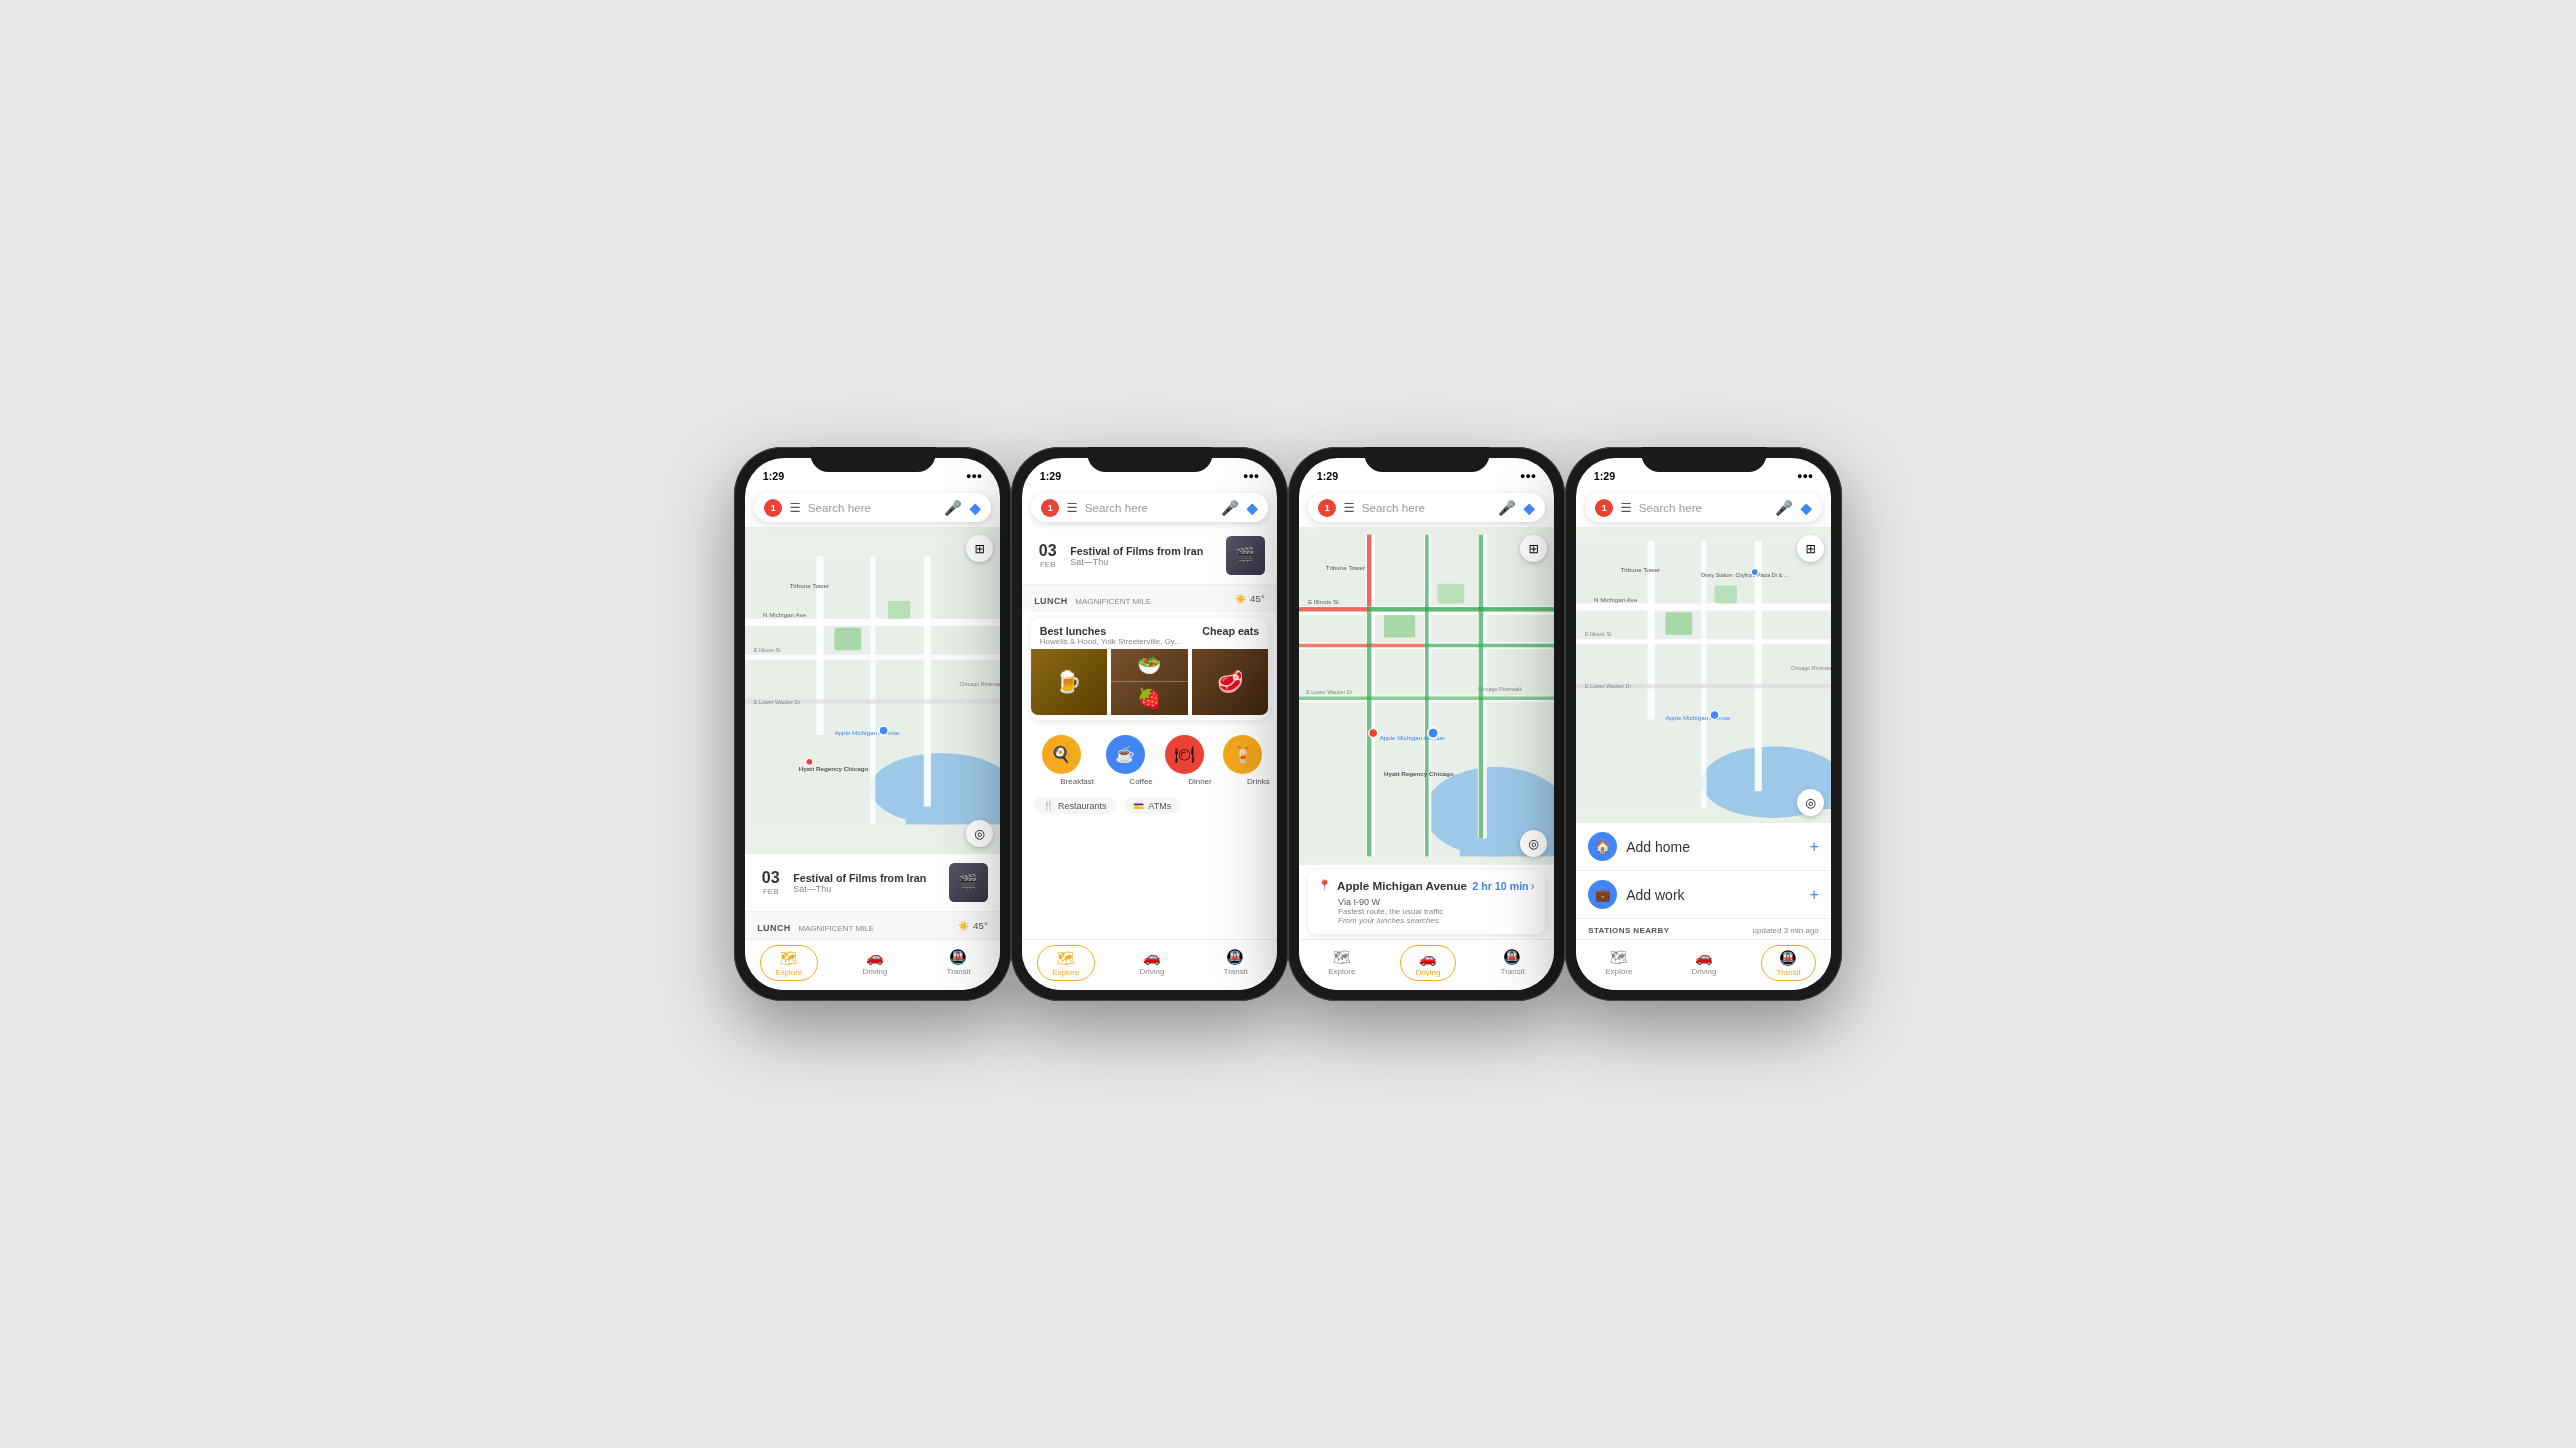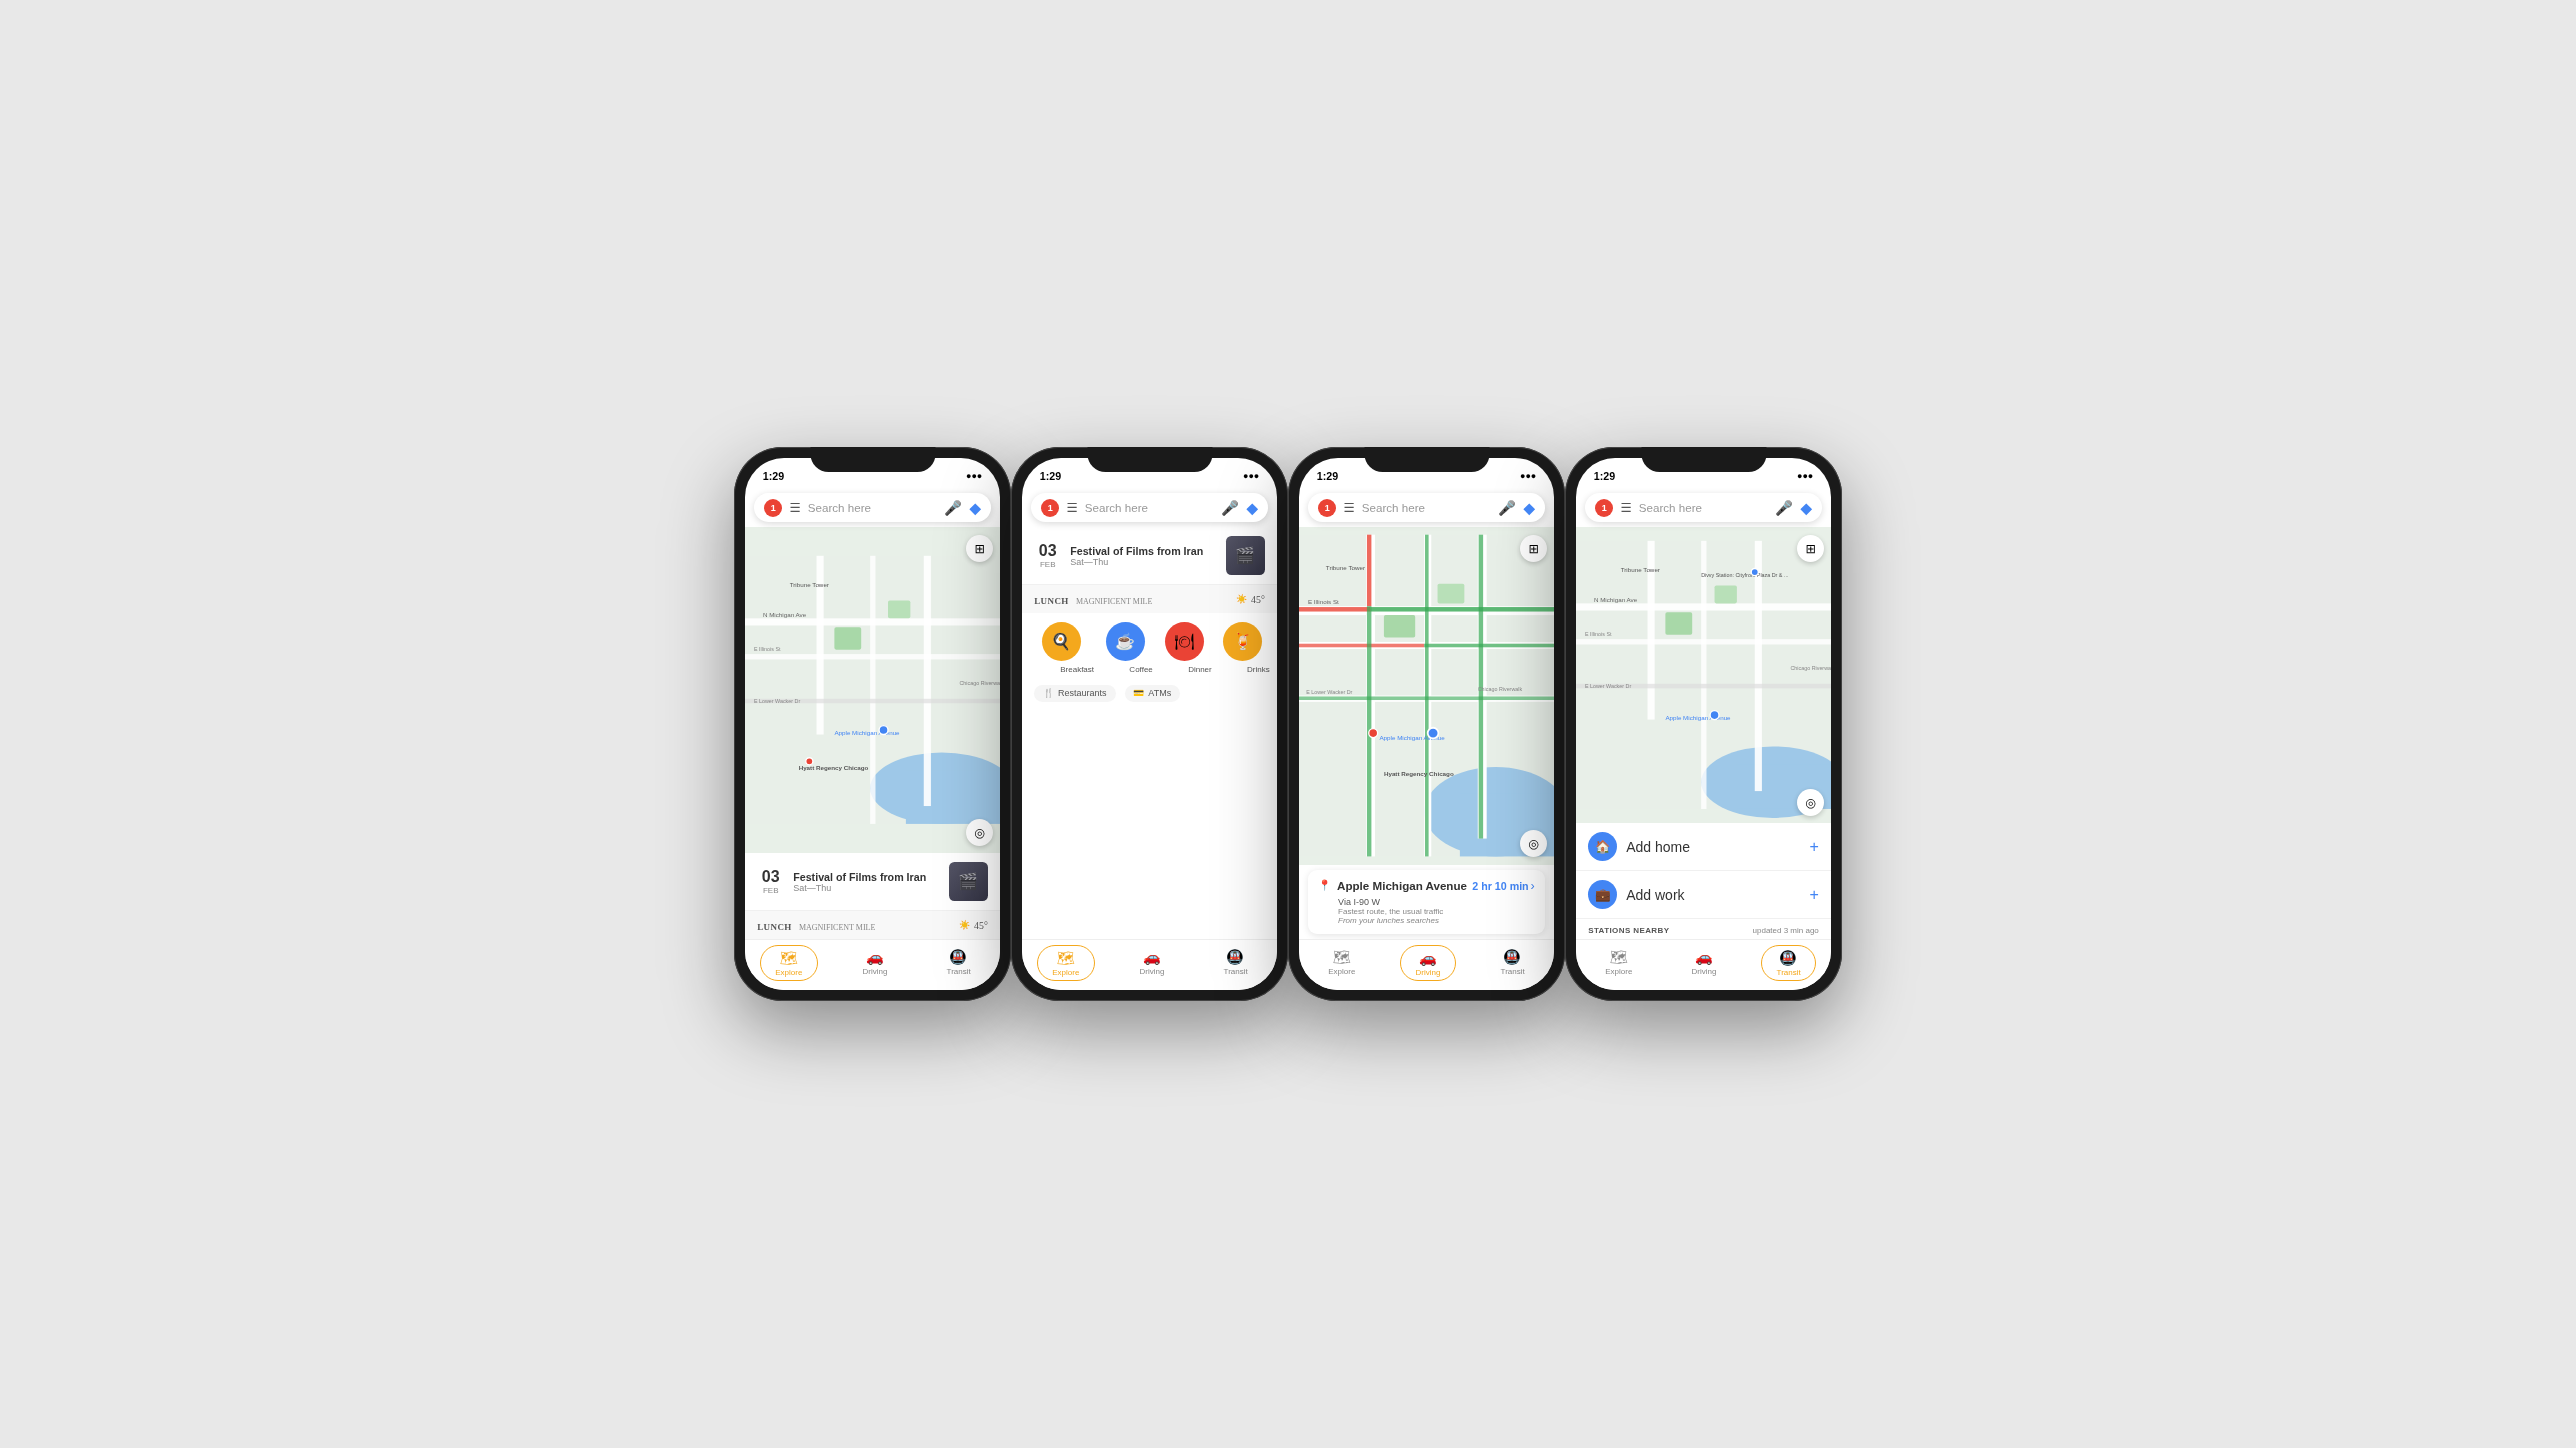--- a/index.html
+++ b/index.html
@@ -171,21 +171,20 @@
       align-items: center;
       justify-content: center;
     }
     
     .lunch-header {
       display: flex;
       align-items: center;
       justify-content: space-between;
       padding: 5.4px 12.5px;
       background: #f8f8f8;
-      font-family: Liberation Serif, serif;
     }
     .lunch-label { font-size: 9px; font-weight: 700; color: #555; letter-spacing: 0.4px; }
     .lunch-sub { font-size: 8px; color: #888; }
     .lunch-temp { font-size: 9.8px; color: #555; }
     
     .food-cats {
       display: flex;
       justify-content: space-around;
       padding: 9px 5.4px 5.4px;
     }
@@ -414,20 +413,40 @@
           <div>
             <span class="lunch-label">LUNCH</span>
             <span class="lunch-sub" style="margin-left:3.6px;">MAGNIFICENT MILE</span>
           </div>
           <div style="display:flex;align-items:center;gap:3.6px;">
             <span style="font-size:9px;">☀️</span>
             <span class="lunch-temp">45°</span>
           </div>
         </div>
 
+        <div style="margin:5.4px 9px;background:#fff;border-radius:9px;box-shadow:0 1.8px 7.1px rgba(0,0,0,0.1);overflow:hidden;">
+          <div style="display:flex;justify-content:space-between;padding:7.1px 9px 3.6px;">
+            <div>
+              <div style="font-size:10.7px;font-weight:700;color:#333;">Best lunches</div>
+              <div style="font-size:8px;color:#888;">Howells &amp; Hood, Yolk Streeterville, Gy...</div>
+            </div>
+            <div style="font-size:10.7px;font-weight:700;color:#333;">Cheap eats</div>
+          </div>
+
+          <div style="display:flex;height:71px;gap:1.8px;padding:0 0 5.4px;">
+            <div style="flex:1;background:linear-gradient(135deg,#8B6914,#5a3e00);border-radius:0 0 0 7.1px;display:flex;align-items:center;justify-content:center;font-size:21.4px;">🍺</div>
+            <div style="width:0.9px;background:#fff;"></div>
+            <div style="flex:1;background:linear-gradient(135deg,#7a5230,#4a3010);display:flex;align-items:center;justify-content:center;font-size:19.7px;flex-direction:column;gap:0.9px;">
+              <div style="flex:1;display:flex;align-items:center;justify-content:center;width:100%;border-bottom:0.9px solid rgba(255,255,255,0.3);">🥗</div>
+              <div style="flex:1;display:flex;align-items:center;justify-content:center;width:100%;">🍓</div>
+            </div>
+            <div style="width:0.9px;background:#fff;"></div>
+            <div style="flex:1;background:linear-gradient(135deg,#6b4423,#3d2510);border-radius:0 0 7.1px 0;display:flex;align-items:center;justify-content:center;font-size:21.4px;">🥩</div>
+          </div>
+        </div>
 
         <div class="food-cats">
           <div class="food-cat">
             <div class="food-cat-icon" style="background:#f4a81d;">
               <span>🍳</span>
             </div>
             <span class="food-cat-label">Breakfast</span>
           </div>
           <div class="food-cat">
             <div class="food-cat-icon" style="background:#4285f4;">

